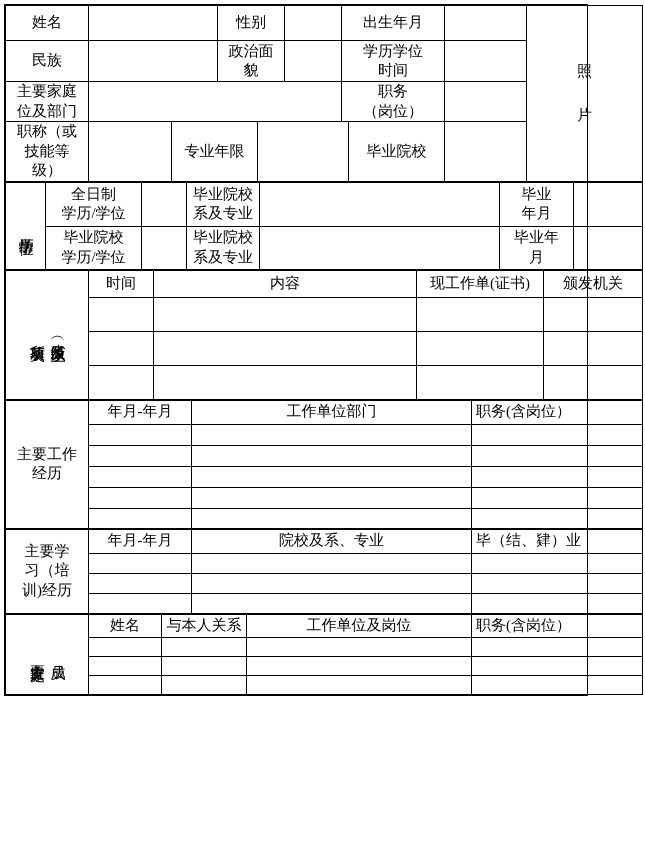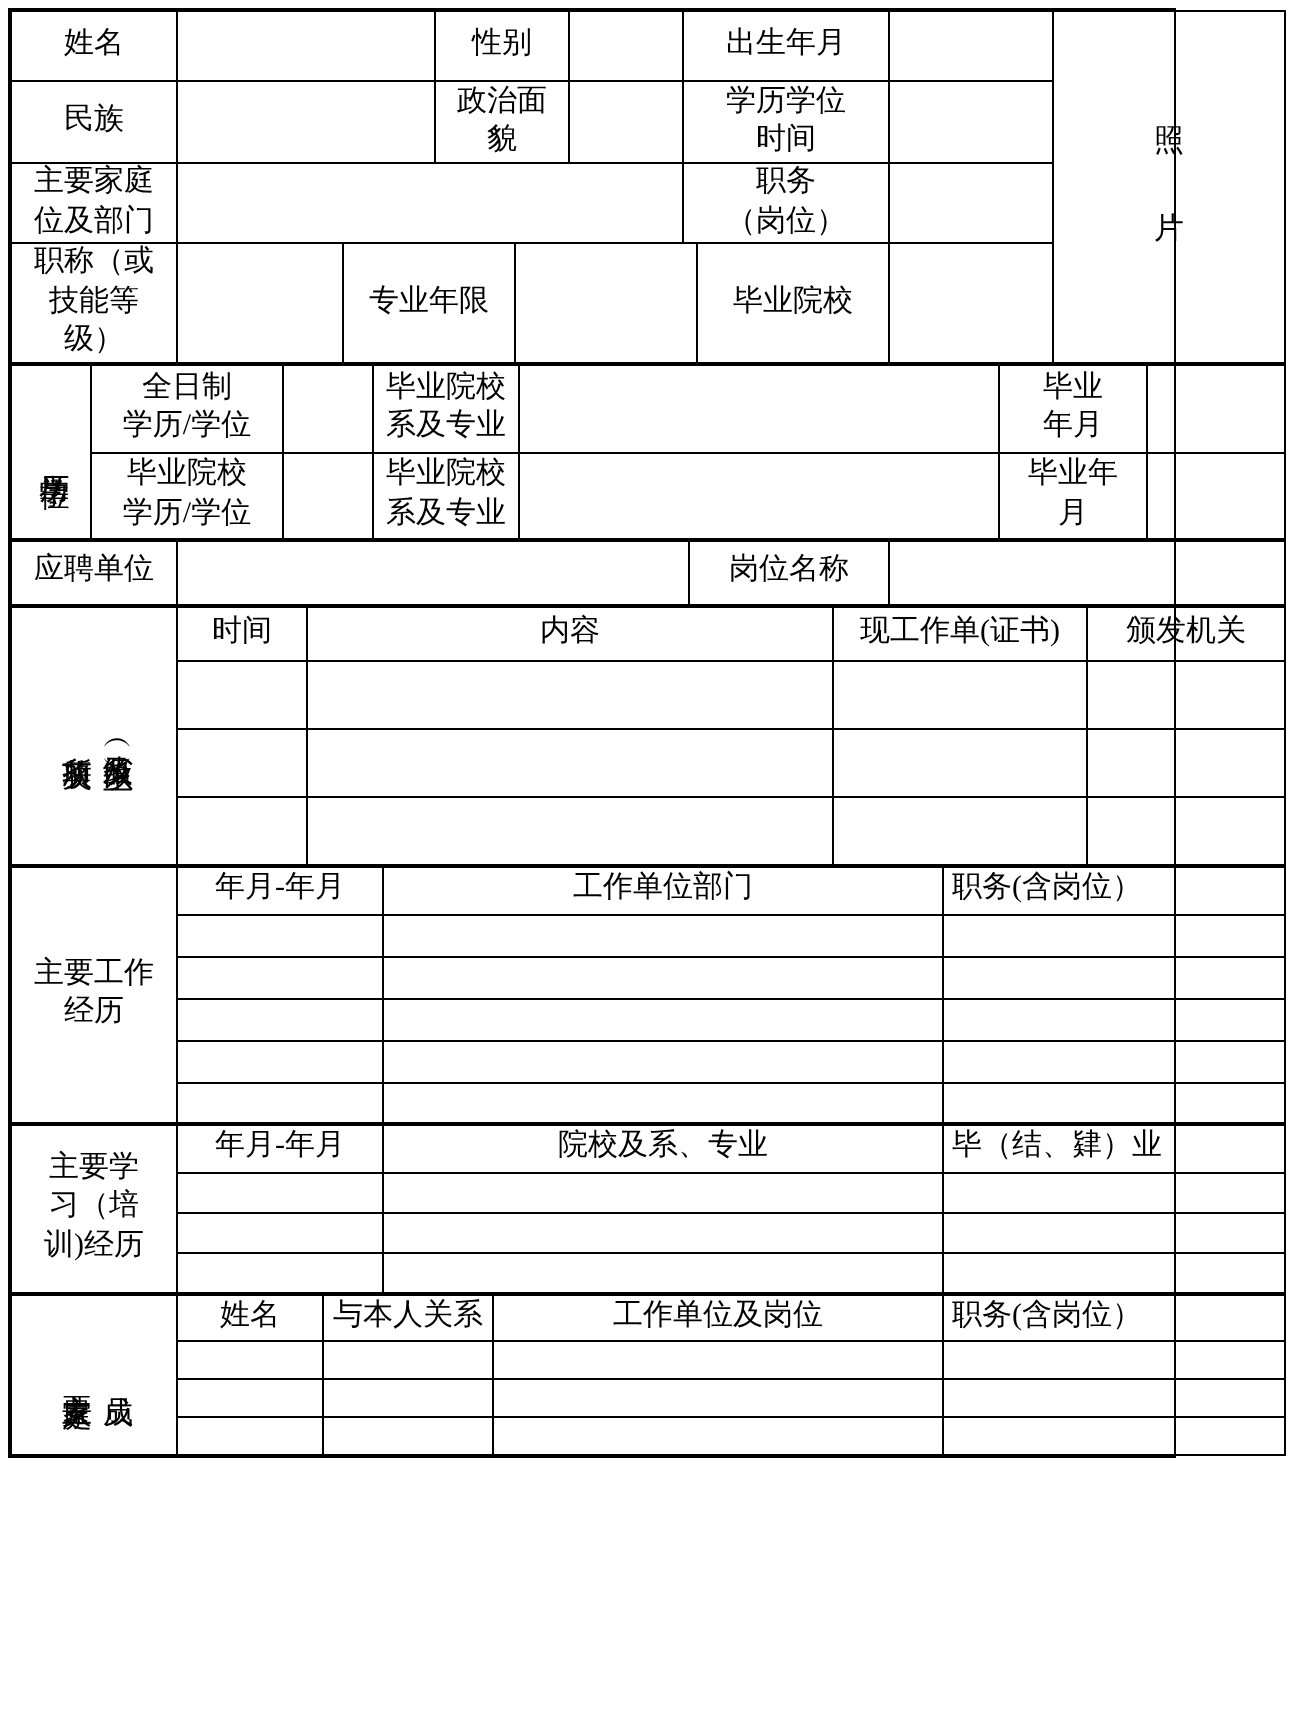--- a/index.html
+++ b/index.html
@@ -132,36 +132,20 @@
         <td></td>
         <td>毕业年
 月</td>
         <td></td>
       </tr>
     </tbody>
       </table>
 
 
 
-    <table>
-      <colgroup>
-          <col style="width:83px">
-          <col style="width:256px">
-          <col style="width:100px">
-          <col style="width:198px">
-        </colgroup>
-      <tbody>
-          <tr class="h32">
-        <td>应聘单位</td>
-        <td></td>
-        <td>岗位名称</td>
-        <td></td>
-      </tr>
-    </tbody>
-      </table>
 
     <table>
       <colgroup>
         <col style="width:83px">
           <col style="width:65px">
           <col style="width:263px">
         <col style="width:127px">
           <col style="width:99px">
       </colgroup>
       <tbody>

